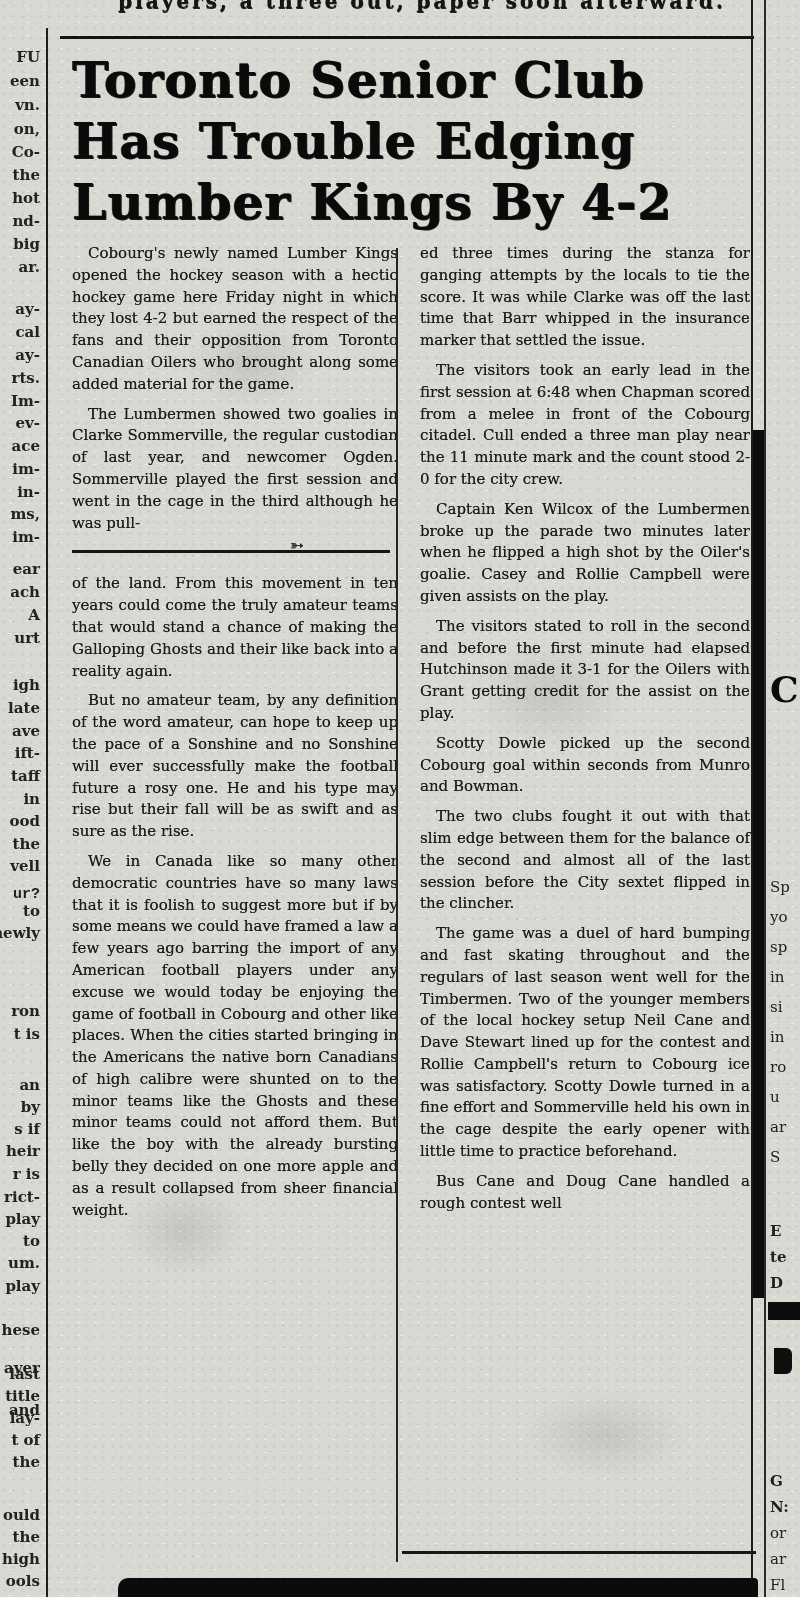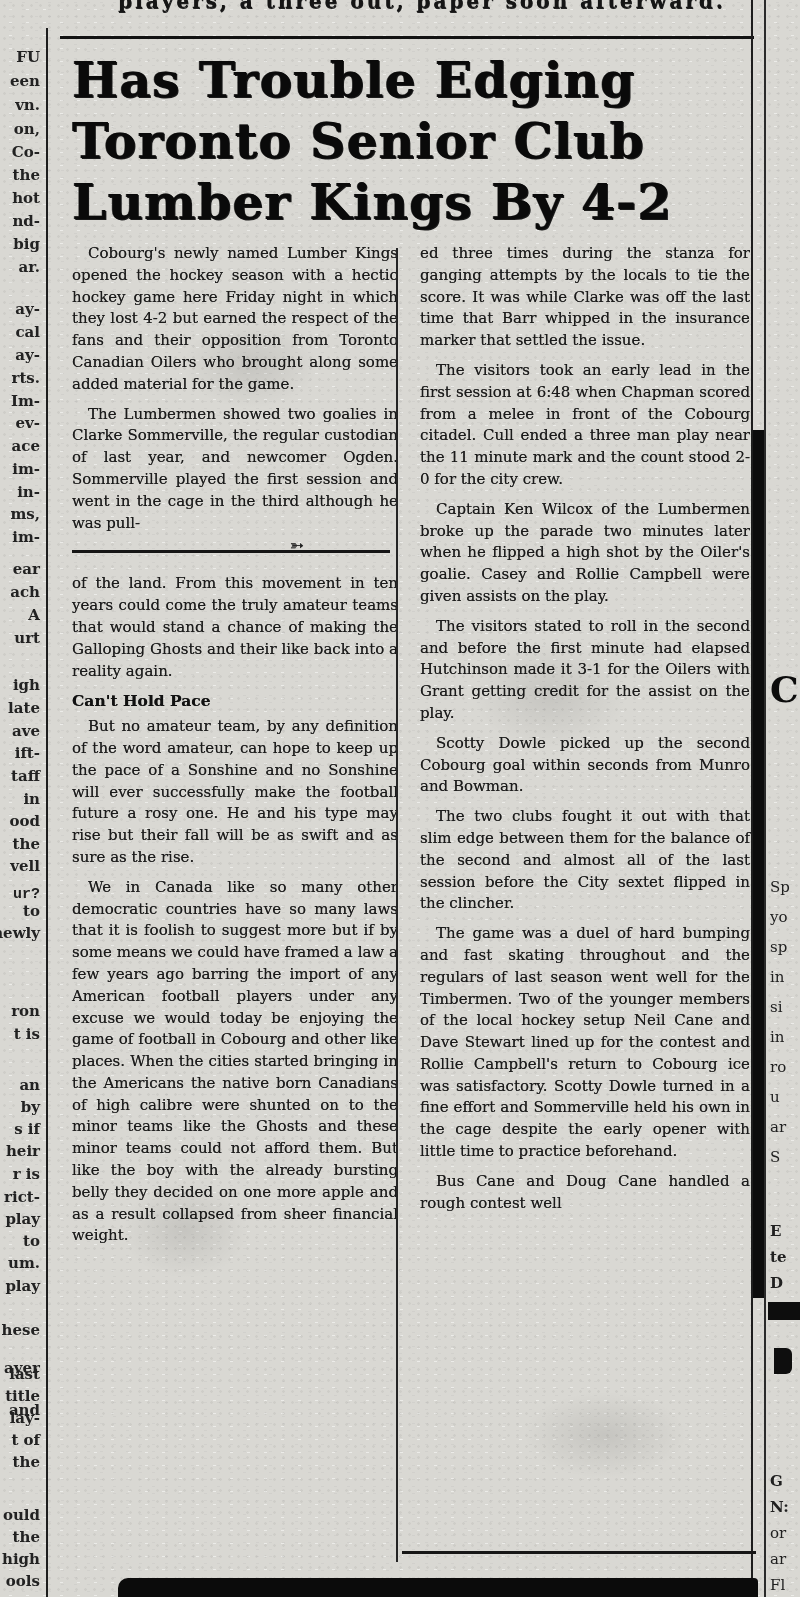--- a/index.html
+++ b/index.html
@@ -129,33 +129,32 @@
       <span class="frag" style="top: 1453px;">the</span>
       <span class="frag" style="top: 1506px;">ould</span>
       <span class="frag" style="top: 1528px;">the</span>
       <span class="frag" style="top: 1550px;">high</span>
       <span class="frag" style="top: 1572px;">ools</span>
     </div>
   <div class="vrule left-rule"></div>
 
   <div class="main">
     <h1 class="headline">
+      <div>Toronto Senior Club</div>
       <div>Has Trouble Edging</div>
-      <div>Toronto Senior Club</div>
       <div>Lumber Kings By 4-2</div>
     </h1>
     <div class="columns">
       <div class="col left">
           <p>Cobourg's newly named Lumber Kings opened the hockey season with a hectic hockey game here Friday night in which they lost 4-2 but earned the respect of the fans and their opposition from Toronto Canadian Oilers who brought along some added material for the game.</p>
           <p>The Lumbermen showed two goalies in Clarke Sommerville, the regular custodian of last year, and newcomer Ogden. Sommerville played the first session and went in the cage in the third although he was pull-</p>
           <div class="divider">
             <span class="pen">➳</span>
           </div>
           <p class="noindent">of the land. From this movement in ten years could come the truly amateur teams that would stand a chance of making the Galloping Ghosts and their like back into a reality again.</p>
-          <h3 class="subhead">Can't Hold Pace</h3>
           <p>But no amateur team, by any definition of the word amateur, can hope to keep up the pace of a Sonshine and no Sonshine will ever successfully make the football future a rosy one. He and his type may rise but their fall will be as swift and as sure as the rise.</p>
           <p>We in Canada like so many other democratic countries have so many laws that it is foolish to suggest more but if by some means we could have framed a law a few years ago barring the import of any American football players under any excuse we would today be enjoying the game of football in Cobourg and other like places. When the cities started bringing in the Americans the native born Canadians of high calibre were shunted on to the minor teams like the Ghosts and these minor teams could not afford them. But like the boy with the already bursting belly they decided on one more apple and as a result collapsed from sheer financial weight.</p>
         </div>
       <div class="col right">
           <p class="noindent">ed three times during the stanza for ganging attempts by the locals to tie the score. It was while Clarke was off the last time that Barr whipped in the insurance marker that settled the issue.</p>
           <p>The visitors took an early lead in the first session at 6:48 when Chapman scored from a melee in front of the Cobourg citadel. Cull ended a three man play near the 11 minute mark and the count stood 2-0 for the city crew.</p>
           <p>Captain Ken Wilcox of the Lumbermen broke up the parade two minutes later when he flipped a high shot by the Oiler's goalie. Casey and Rollie Campbell were given assists on the play.</p>
           <p>The visitors stated to roll in the second and before the first minute had elapsed Hutchinson made it 3-1 for the Oilers with Grant getting credit for the assist on the play.</p>
           <p>Scotty Dowle picked up the second Cobourg goal within seconds from Munro and Bowman.</p>
           <p>The two clubs fought it out with that slim edge between them for the balance of the second and almost all of the last session before the City sextet flipped in the clincher.</p>

